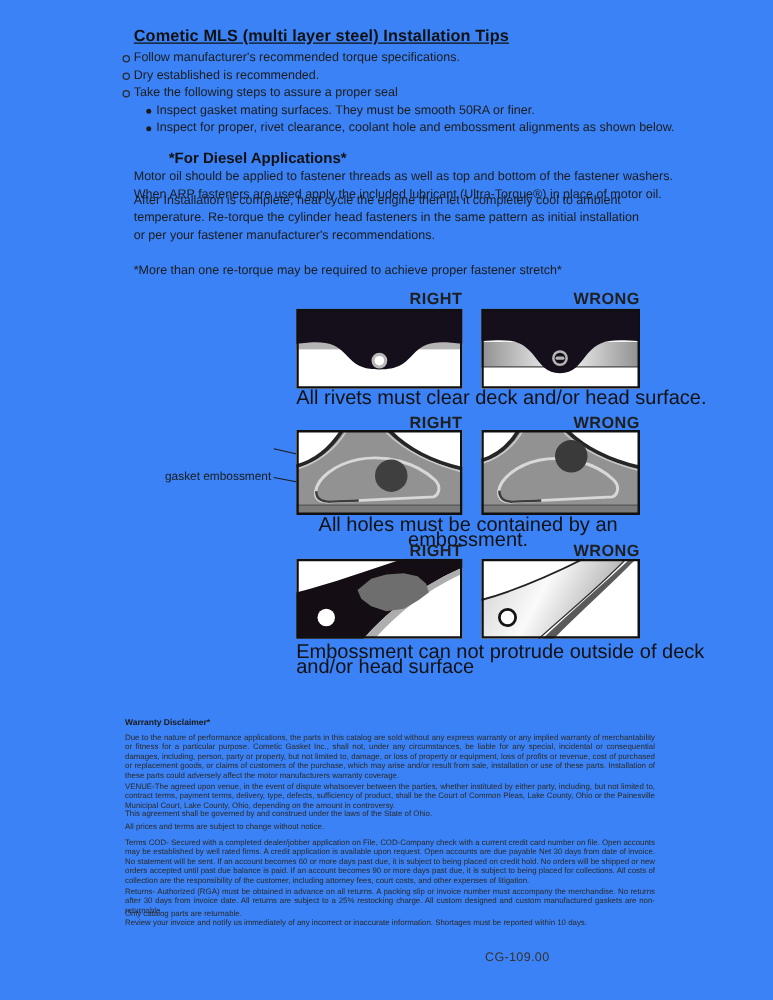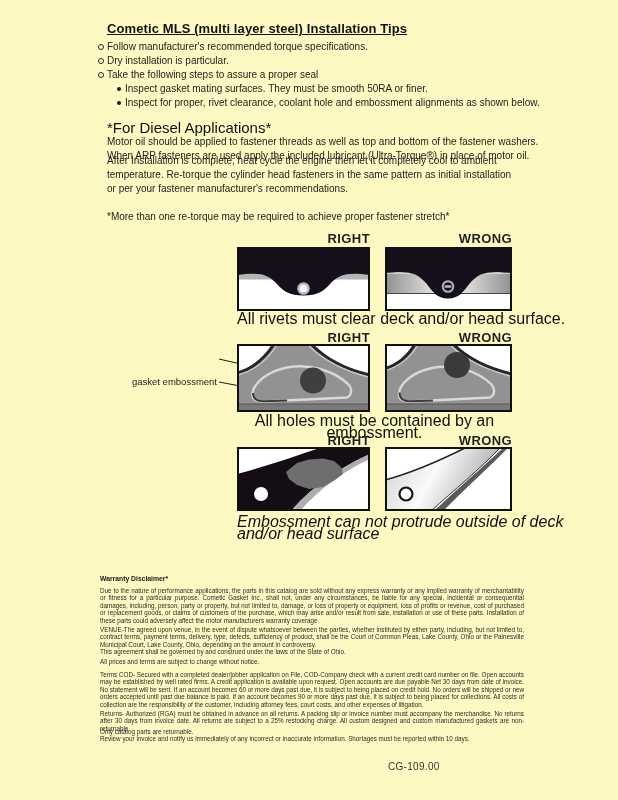--- a/index.html
+++ b/index.html
@@ -1,64 +1,64 @@
 <!DOCTYPE html>
 <html><head>
 <meta charset="utf-8">
 <style>
   html,body{margin:0;padding:0;background:#ffffff;}
   .page{
-    position:relative;width:618px;height:800px;background:#fef9c3;overflow:hidden;
+    position:relative;width:618px;height:800px;background:#3b82f6;overflow:hidden;
     font-family:"Liberation Sans","DejaVu Sans",sans-serif;color:#1a1a1a;
   }
   .abs{position:absolute;}
   .title{
     font-size:13px;font-weight:700;text-decoration:underline;
     letter-spacing:0.1px;color:#111;
   }
   .body-text{font-size:10px;line-height:14px;color:#1c1c1c;}
   .pre{white-space:pre;}
   .bullets{font-size:10px;line-height:14px;color:#1c1c1c;}
   .bullet-row{position:relative;padding-left:9px;white-space:nowrap;}
   .bullet-row.sub{margin-left:18px;}
   .circle-icon{
     position:absolute;left:0;top:4px;width:4px;height:4px;border-radius:50%;
     border:1px solid #2a2a2a;background:transparent;
   }
   .dot-icon{
     position:absolute;left:1px;top:5px;width:4px;height:4px;border-radius:50%;
     background:#1a1a1a;
   }
-  .section-heading{font-size:15px;font-weight:400;color:#111;}
+  .section-heading{font-size:12px;font-weight:700;color:#111;margin-left:28px;}
   .diag-label{
     font-size:13px;font-weight:700;color:#1f1f1f;text-align:right;letter-spacing:0.4px;
   }
   .caption{font-size:16px;color:#111;line-height:12px;}
-  .caption.pre{white-space:pre;font-style:italic;}
+  .caption.pre{white-space:pre;}
   .annot{font-size:9.5px;line-height:10.5px;color:#1c1c1c;text-align:right;white-space:pre;}
   .warranty{font-size:6.3px;line-height:7.4px;color:#2a2a2a;text-align:justify;white-space:pre-line;}
   .warranty-heading{font-size:6.8px;font-weight:700;color:#1a1a1a;}
   .footer-code{font-size:10px;color:#37322f;letter-spacing:0.3px;}
   svg{display:block;}
 </style>
 </head>
 <body>
 
 <div class="page">
 
   <div class="abs title" style="left:107px;top:21px;">Cometic MLS (multi layer steel) Installation Tips</div>
 
   <div class="abs bullets" style="left:98px;top:40px;width:512px;">
     <div class="bullet-row">
       <span class="circle-icon"></span>
       <span>Follow manufacturer's recommended torque specifications.</span>
     </div>
     <div class="bullet-row">
       <span class="circle-icon"></span>
-      <span>Dry installation is particular.</span>
+      <span>Dry established is recommended.</span>
     </div>
     <div class="bullet-row">
       <span class="circle-icon"></span>
       <span>Take the following steps to assure a proper seal</span>
     </div>
     <div class="bullet-row sub">
       <span class="dot-icon"></span>
       <span>Inspect gasket mating surfaces.  They must be smooth 50RA or finer.</span>
     </div>
     <div class="bullet-row sub">

